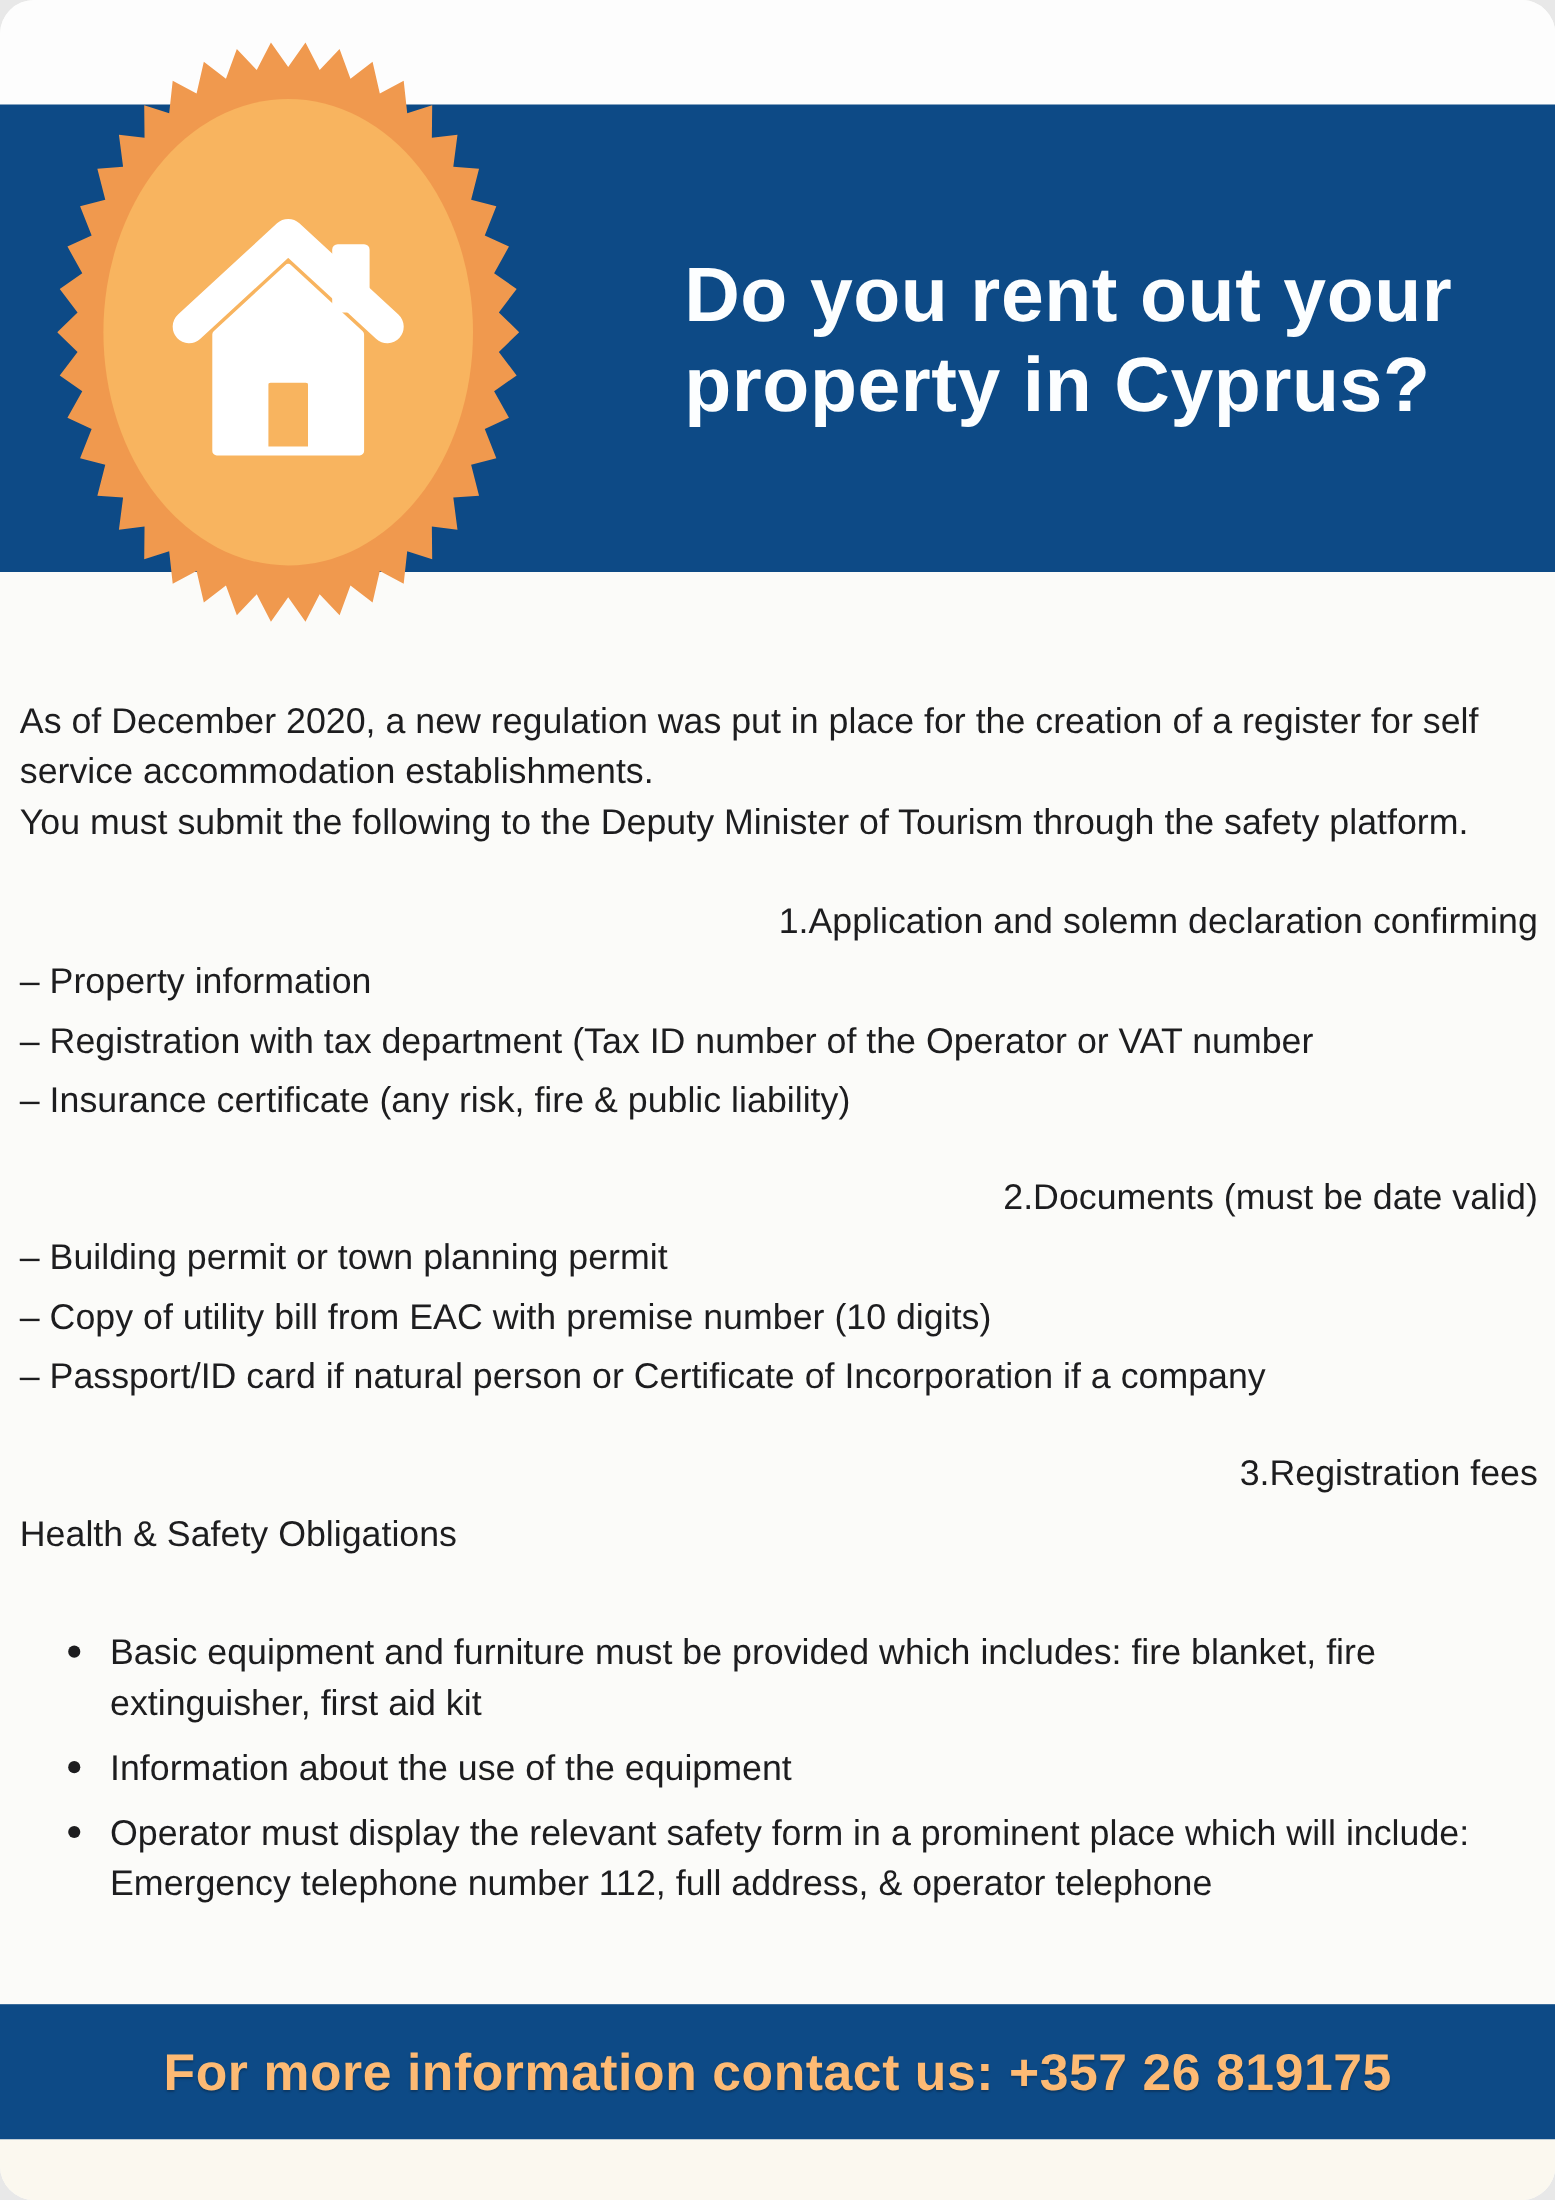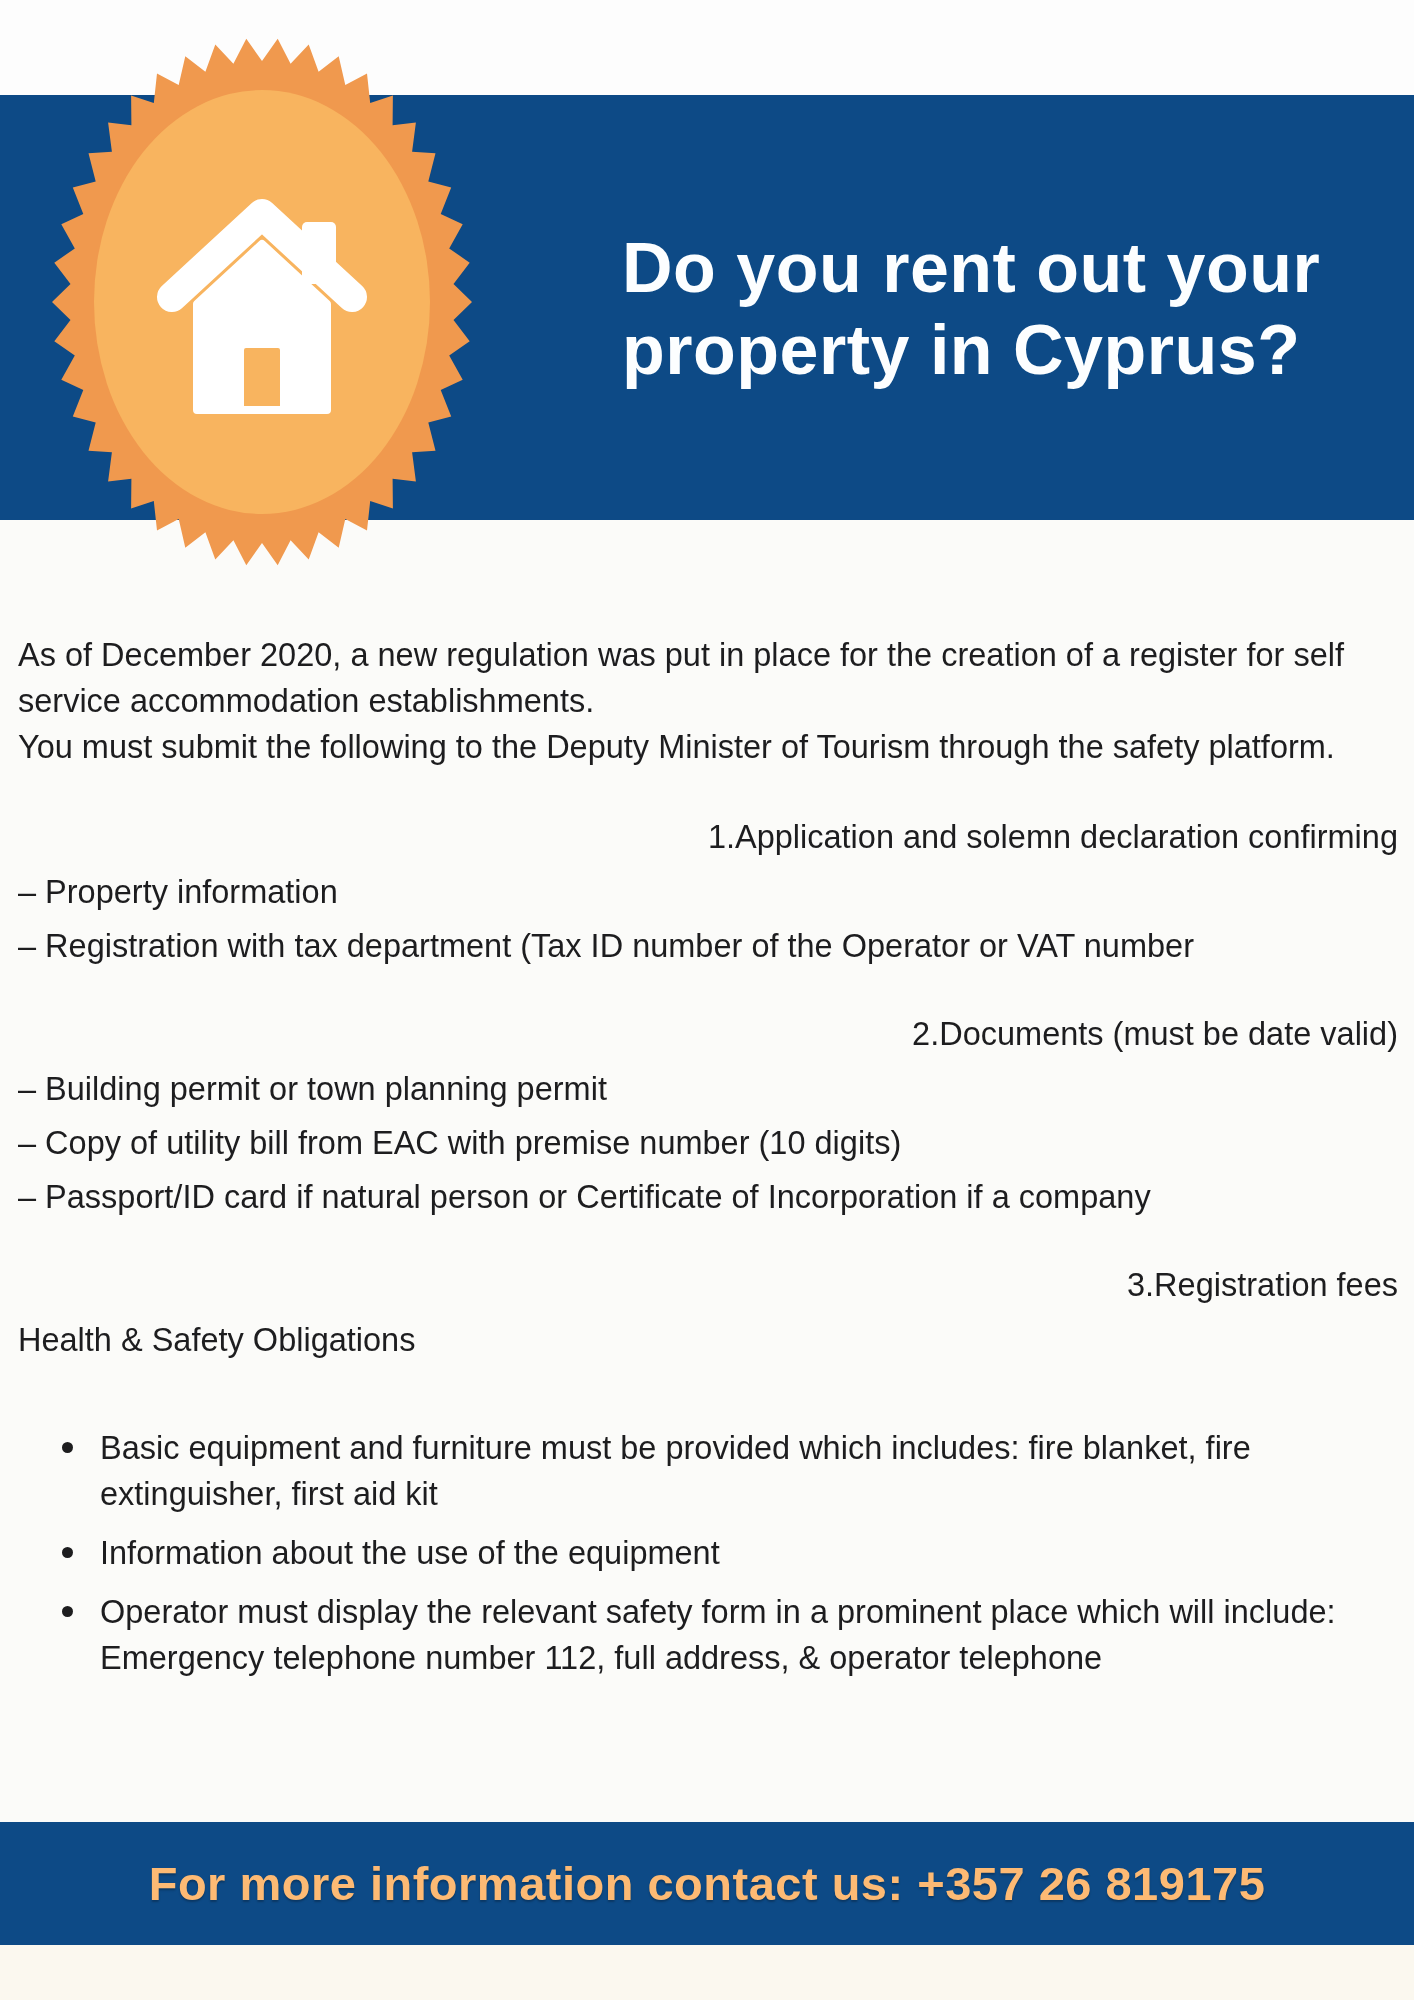--- a/index.html
+++ b/index.html
@@ -1,17 +1,17 @@
 <!DOCTYPE html>
 <html><head>
 <meta charset="utf-8">
 <style>
   html,body{margin:0;padding:0;}
   body{background:#e8e8e8;font-family:"Liberation Sans",sans-serif;}
-  .page{position:relative;width:1414px;height:2000px;background:#fbfbf9;overflow:hidden;margin:0 auto;}
+  .page{position:relative;width:1414px;height:2000px;background:#fbfbf9;overflow:hidden;margin:0 auto;border-radius:31px;}
 
   .top-strip{position:absolute;left:0;top:0;width:1414px;height:95px;background:#fdfdfd;}
   .header-band{position:absolute;left:0;top:95px;width:1414px;height:425px;background:#0d4a86;}
 
   .badge{position:absolute;left:52px;top:38px;width:420px;height:528px;}
   .badge svg{display:block;width:100%;height:100%;}
 
   .title{position:absolute;left:622px;top:228px;width:750px;margin:0;
          font-size:70px;line-height:1.17;font-weight:700;color:#fcfeff;letter-spacing:0.5px;}
 
@@ -64,20 +64,21 @@
 
     <div class="intro">
       <p>As of December 2020, a new regulation was put in place for the creation of a register for self service accommodation establishments.</p>
       <p>You must submit the following to the Deputy Minister of Tourism through the safety platform.</p>
     </div>
 
     <div class="section">
       <p class="heading">1.Application and solemn declaration confirming</p>
       <p class="item">– Property information</p>
       <p class="item">– Registration with tax department (Tax ID number of the Operator or VAT number</p>
+      <p class="item">– Insurance certificate (any risk, fire &amp; public liability)</p>
     </div>
 
     <div class="section">
       <p class="heading">2.Documents (must be date valid)</p>
       <p class="item">– Building permit or town planning permit</p>
       <p class="item">– Copy of utility bill from EAC with premise number (10 digits)</p>
       <p class="item">– Passport/ID card if natural person or Certificate of Incorporation if a company</p>
     </div>
 
     <div class="section">

